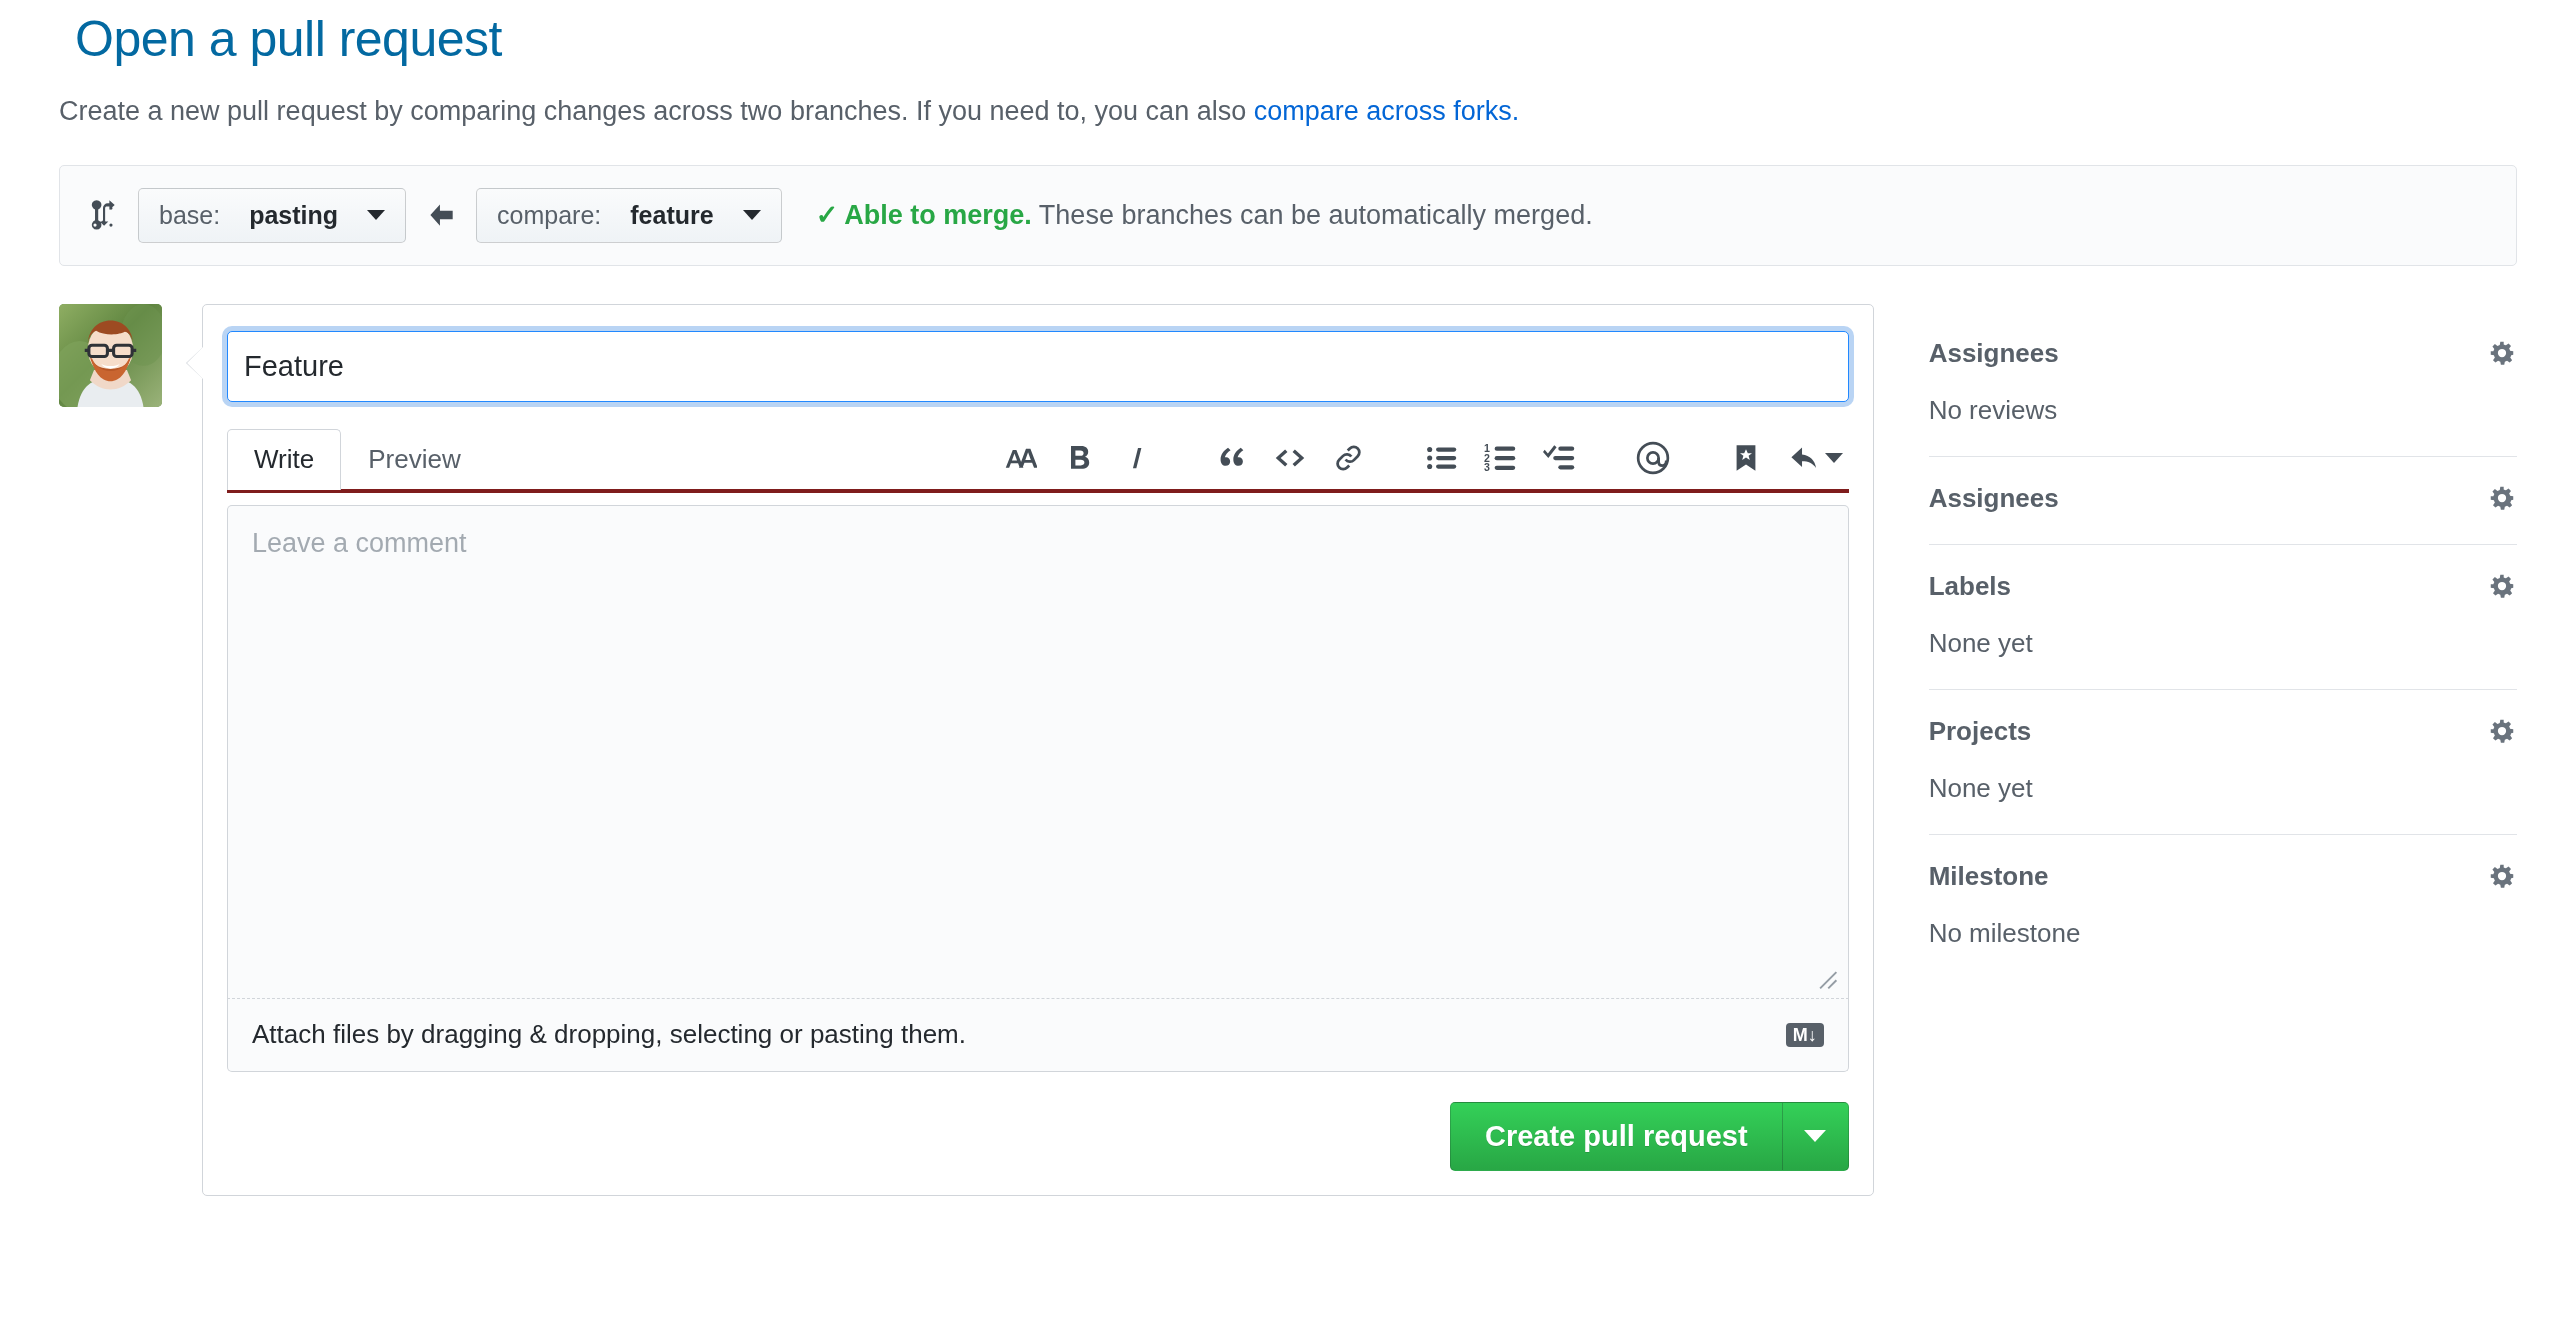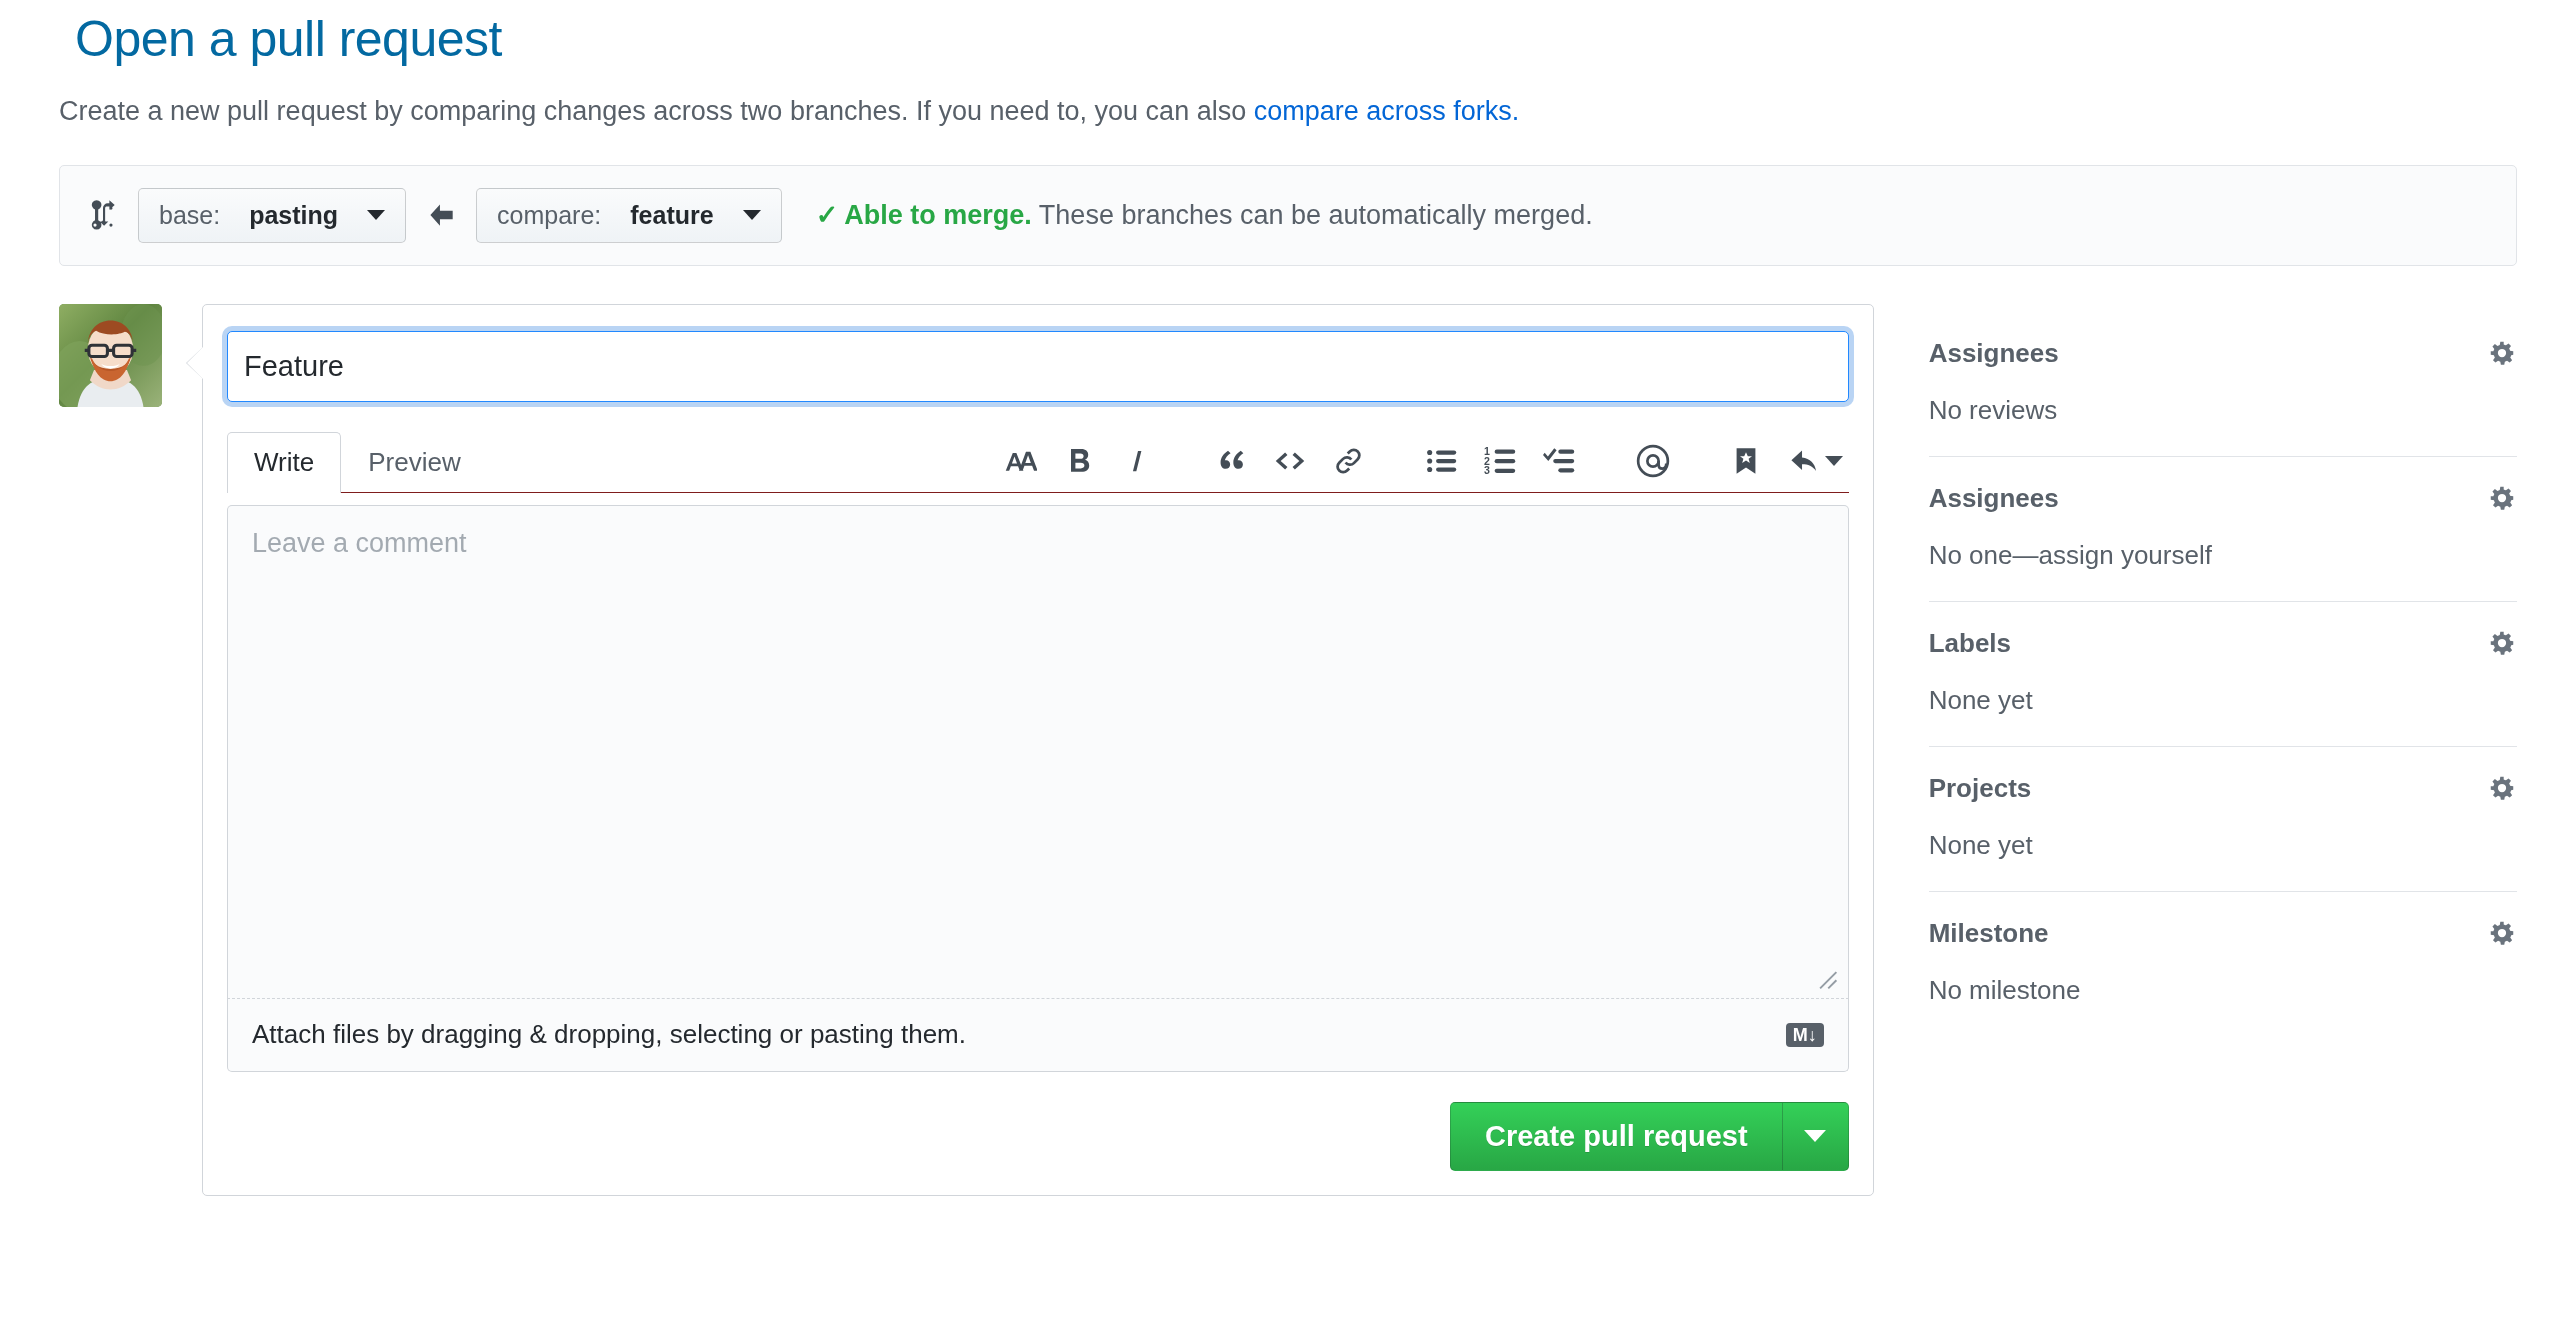--- a/index.html
+++ b/index.html
@@ -121,21 +121,21 @@
     border-radius: 5px;
     outline: none;
     box-shadow: 0 0 0 5px rgba(3,102,214,0.28);
     background: #fff;
   }
 
   .tabs-row {
     display: flex;
     align-items: flex-end;
     margin-top: 30px;
-    border-bottom: 1px solid #7f1d1d;
+    border-bottom: 4px solid #7f1d1d;
     position: relative;
     height: 61px;
   }
   .tab {
     font-size: 26px;
     padding: 0 26px;
     height: 61px;
     line-height: 59px;
     cursor: pointer;
     color: #586069;
@@ -467,21 +467,20 @@
 
       <div class="side-section">
         <div class="side-head">
           <span>Assignees</span>
           <span class="gear">
             <svg viewBox="0 0 16 16" width="30" height="30" fill="currentColor">
                 <path d="M8 10.2a2.2 2.2 0 1 1 0-4.4 2.2 2.2 0 0 1 0 4.4Zm6-1.3V7.1l-1.7-.3a4.6 4.6 0 0 0-.5-1.2l1-1.4-1.3-1.3-1.4 1a4.6 4.6 0 0 0-1.2-.5L8.9 2H7.1l-.3 1.7c-.4.1-.8.3-1.2.5l-1.4-1-1.3 1.3 1 1.4c-.2.4-.4.8-.5 1.2L2 7.1v1.8l1.7.3c.1.4.3.8.5 1.2l-1 1.4 1.3 1.3 1.4-1c.4.2.8.4 1.2.5l.3 1.7h1.8l.3-1.7c.4-.1.8-.3 1.2-.5l1.4 1 1.3-1.3-1-1.4c.2-.4.4-.8.5-1.2L14 8.9Z"></path>
               </svg>
           </span>
         </div>
-        <div class="side-value">No one—assign yourself</div>
       </div>
 
       <div class="side-section">
         <div class="side-head">
           <span>Labels</span>
           <span class="gear">
             <svg viewBox="0 0 16 16" width="30" height="30" fill="currentColor">
                 <path d="M8 10.2a2.2 2.2 0 1 1 0-4.4 2.2 2.2 0 0 1 0 4.4Zm6-1.3V7.1l-1.7-.3a4.6 4.6 0 0 0-.5-1.2l1-1.4-1.3-1.3-1.4 1a4.6 4.6 0 0 0-1.2-.5L8.9 2H7.1l-.3 1.7c-.4.1-.8.3-1.2.5l-1.4-1-1.3 1.3 1 1.4c-.2.4-.4.8-.5 1.2L2 7.1v1.8l1.7.3c.1.4.3.8.5 1.2l-1 1.4 1.3 1.3 1.4-1c.4.2.8.4 1.2.5l.3 1.7h1.8l.3-1.7c.4-.1.8-.3 1.2-.5l1.4 1 1.3-1.3-1-1.4c.2-.4.4-.8.5-1.2L14 8.9Z"></path>
               </svg>
           </span>

